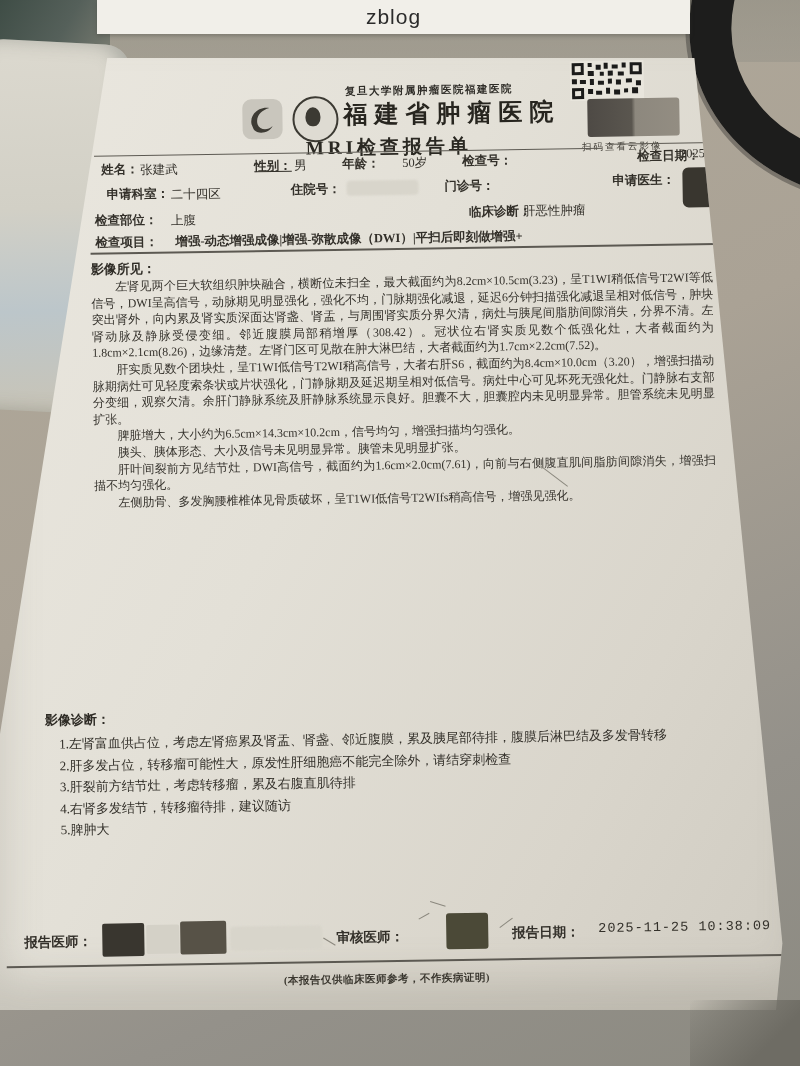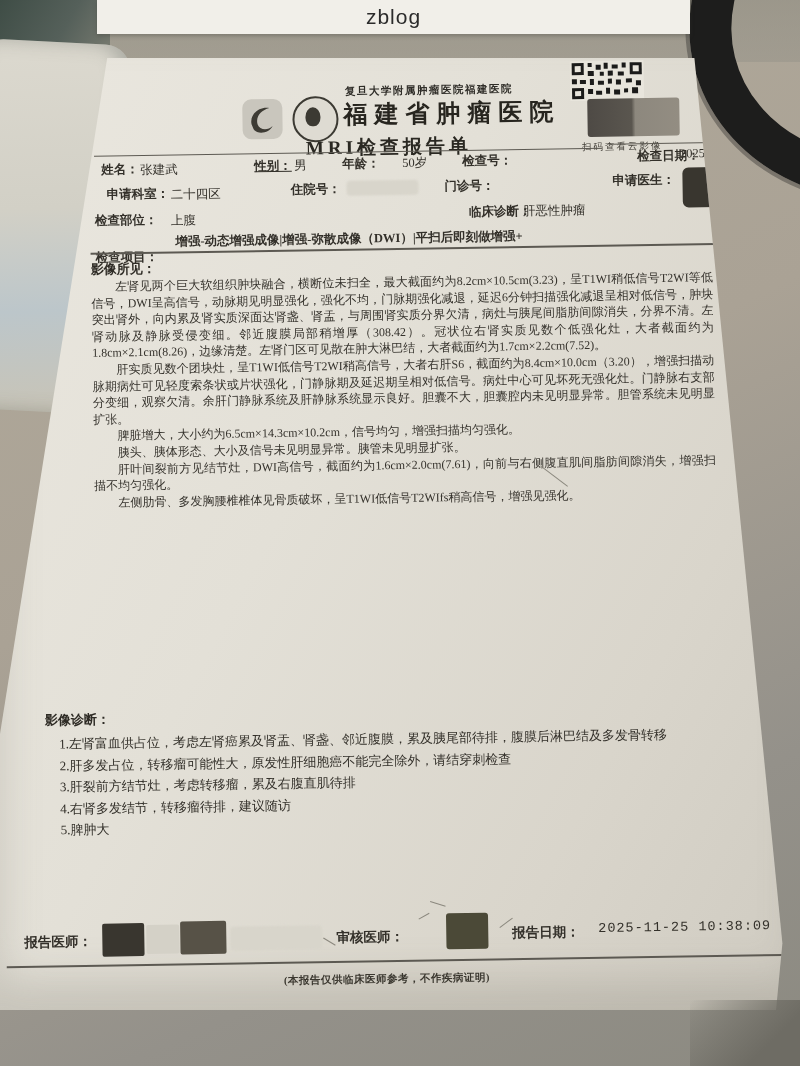--- a/index.html
+++ b/index.html
@@ -155,21 +155,21 @@
       <div class="abs smudge" style="left:352px;top:122px;width:72px;height:15px;"></div>
       <span class="abs lab" style="left:450px;top:121px;">门诊号：</span>
       <span class="abs lab" style="left:618px;top:118px;">申请医生：</span>
       <div class="abs redact-dark" style="left:688px;top:114px;width:64px;height:40px;border-radius:6px;"></div>
 
       <span class="abs lab" style="left:100px;top:150px;">检查部位：</span>
       <span class="abs val" style="left:176px;top:151px;">上腹</span>
       <span class="abs lab" style="left:450px;top:147px;margin-left:24px;">临床诊断：</span>
       <span class="abs val" style="left:528px;top:147px;">肝恶性肿瘤</span>
 
-      <span class="abs lab" style="left:100px;top:172px;margin-top:15px;">检查项目：</span>
+      <span class="abs lab" style="left:100px;top:172px;">检查项目：</span>
       <span class="abs val" style="left:180px;top:172px;font-weight:bold;">增强-动态增强成像|增强-弥散成像（DWI）|平扫后即刻做增强+</span>
 
       <div class="hline" style="left:95px;top:190px;width:662px;border-top-width:2px;"></div>
 
       <div class="abs sec-label" style="left:95px;top:198px;">影像所见：</div>
       <div class="abs findings" style="left:95px;top:216px;width:622px;">
         <p>左肾见两个巨大软组织肿块融合，横断位未扫全，最大截面约为8.2cm×10.5cm(3.23)，呈T1WI稍低信号T2WI等低信号，DWI呈高信号，动脉期见明显强化，强化不均，门脉期强化减退，延迟6分钟扫描强化减退呈相对低信号，肿块突出肾外，向内累及肾实质深面达肾盏、肾盂，与周围肾实质分界欠清，病灶与胰尾间脂肪间隙消失，分界不清。左肾动脉及静脉受侵变细。邻近腹膜局部稍增厚（308.42）。冠状位右肾实质见数个低强化灶，大者截面约为1.8cm×2.1cm(8.26)，边缘清楚。左肾门区可见散在肿大淋巴结，大者截面约为1.7cm×2.2cm(7.52)。</p>
         <p>肝实质见数个团块灶，呈T1WI低信号T2WI稍高信号，大者右肝S6，截面约为8.4cm×10.0cm（3.20），增强扫描动脉期病灶可见轻度索条状或片状强化，门静脉期及延迟期呈相对低信号。病灶中心可见坏死无强化灶。门静脉右支部分变细，观察欠清。余肝门静脉系统及肝静脉系统显示良好。胆囊不大，胆囊腔内未见明显异常。胆管系统未见明显扩张。</p>
         <p>脾脏增大，大小约为6.5cm×14.3cm×10.2cm，信号均匀，增强扫描均匀强化。</p>
         <p>胰头、胰体形态、大小及信号未见明显异常。胰管未见明显扩张。</p>

